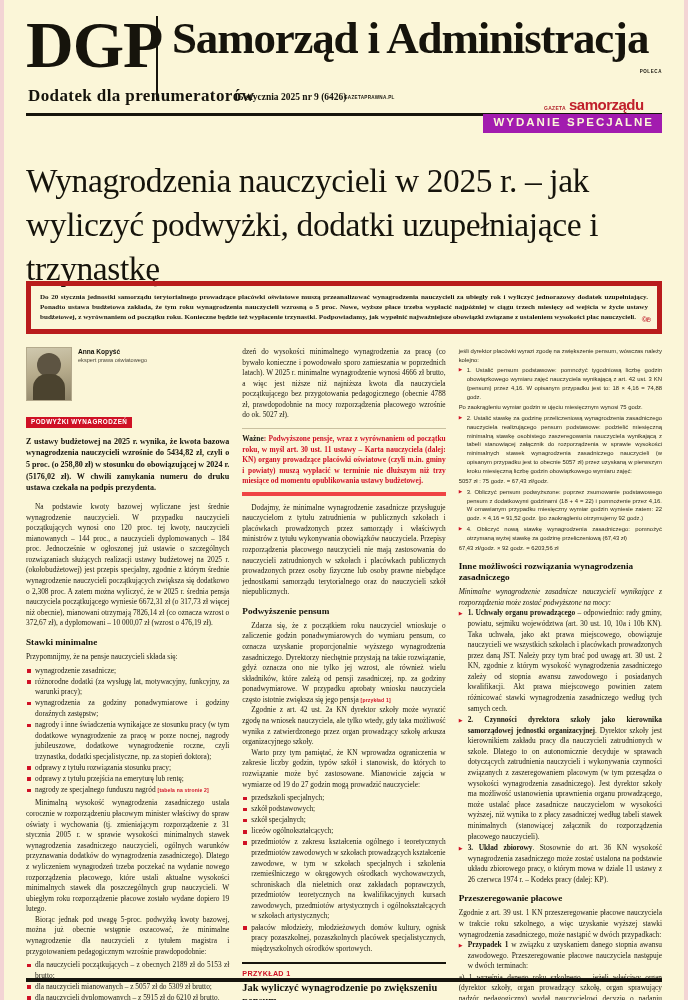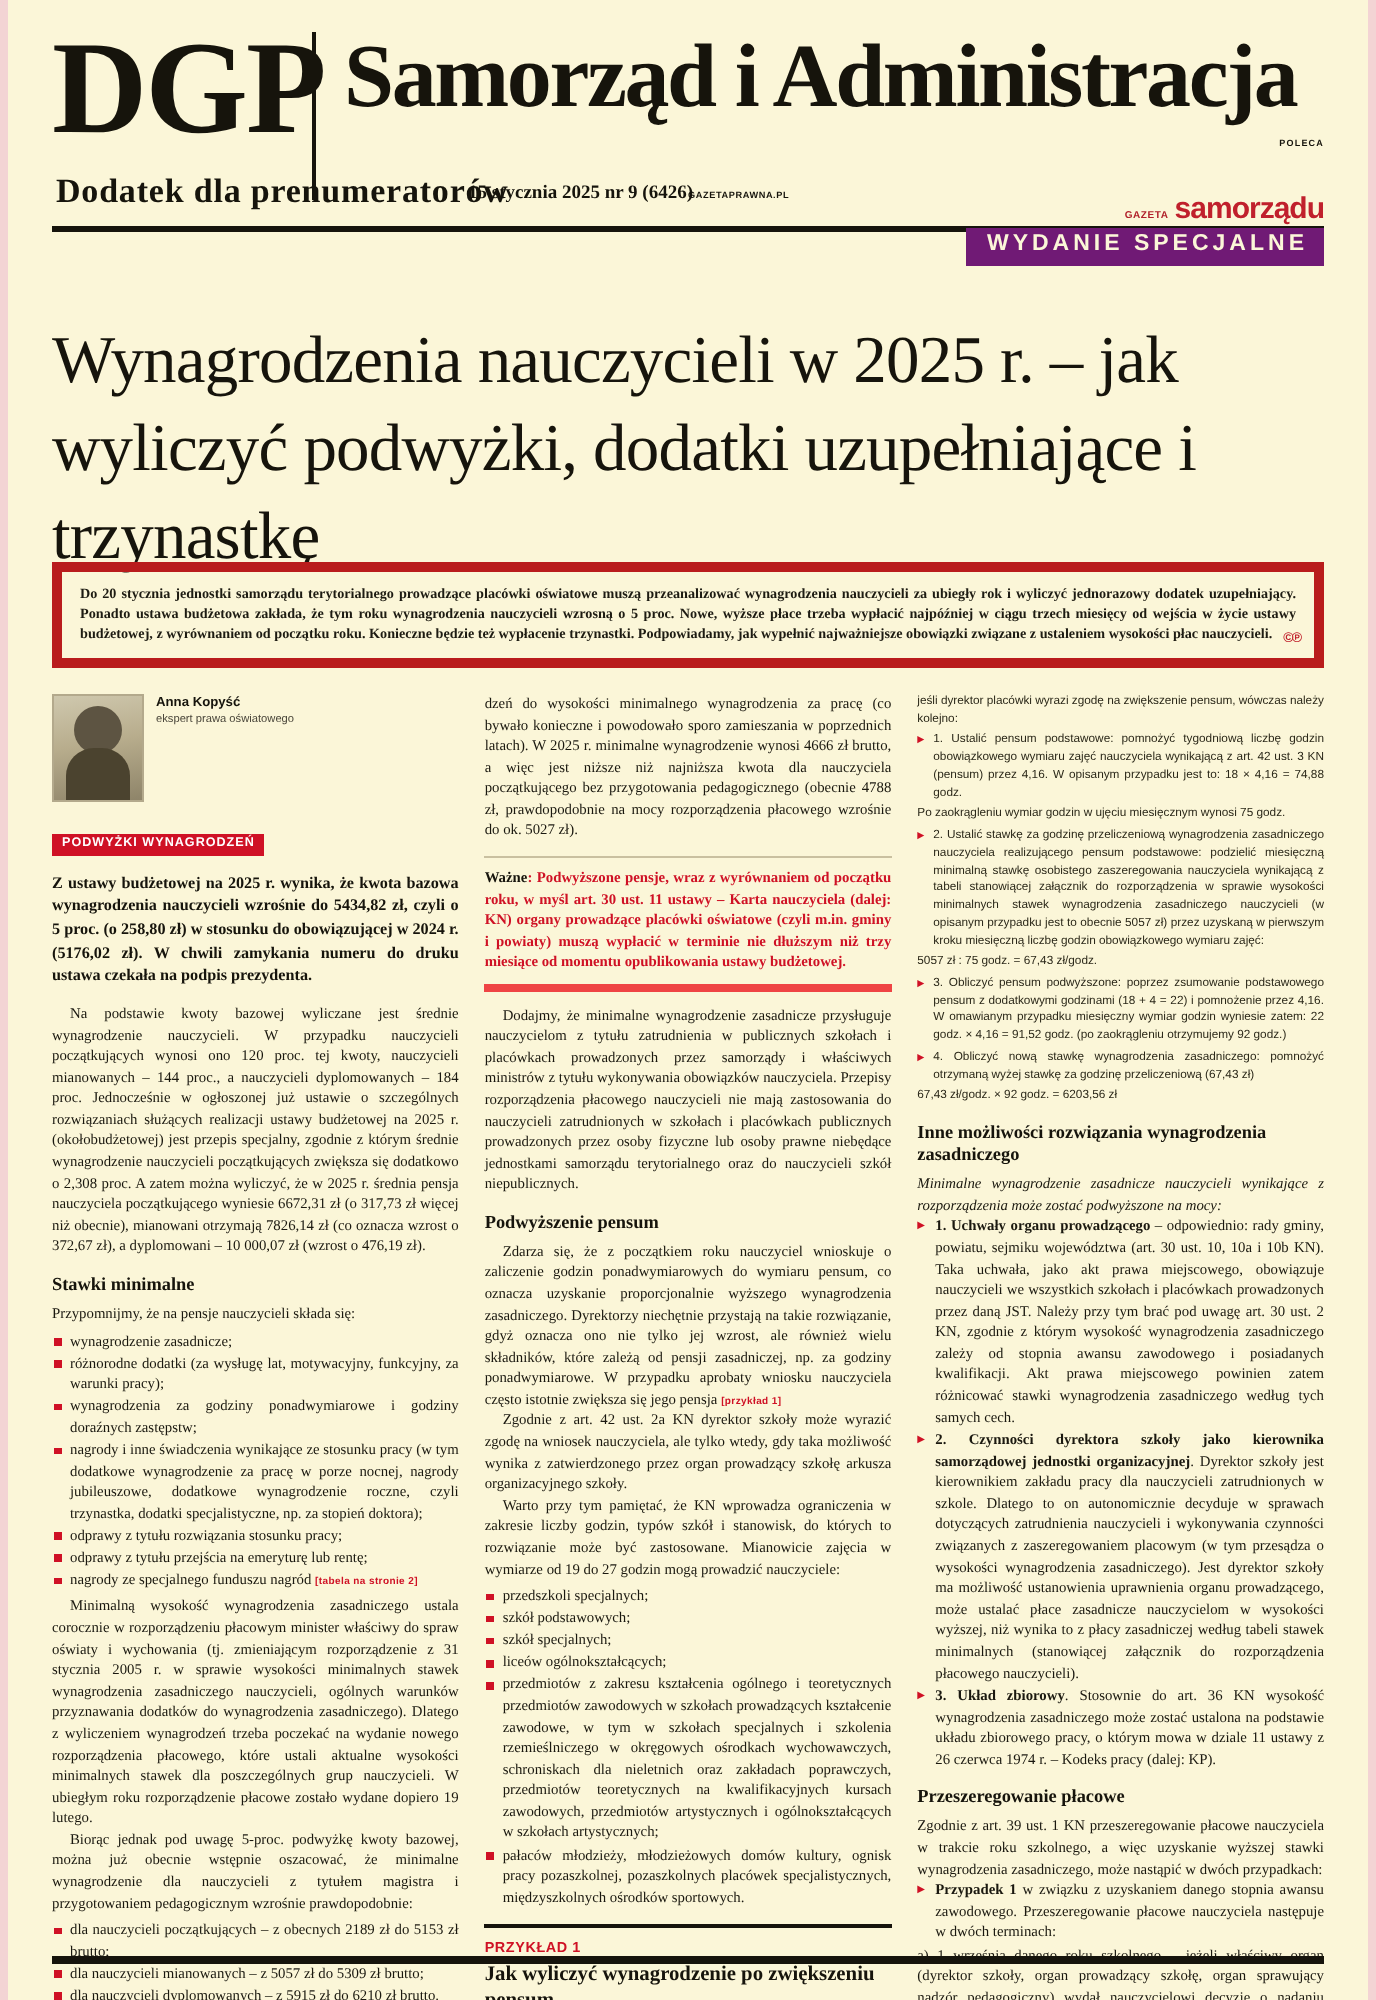--- a/index.html
+++ b/index.html
@@ -105,21 +105,21 @@
     font-weight: 700;
     font-size: 4.5px;
     letter-spacing: 0.6px;
     color: #16140c;
     line-height: 1;
     margin-bottom: 2px;
   }
   .promo .gz-line {
     display: flex;
     align-items: baseline;
-    justify-content: flex-end;
+    justify-content: flex-start;
     gap: 3px;
     line-height: 1;
     margin-top: 22px;
   }
   .promo .gz-small {
     font-family: "Liberation Sans", sans-serif;
     font-weight: 700;
     font-size: 5px;
     letter-spacing: 0.3px;
     color: #b1212b;
@@ -137,21 +137,21 @@
     font-weight: 700;
     font-size: 13px;
     letter-spacing: -0.3px;
     color: #c0202c;
     line-height: 1.05;
     text-align: right;
   }
   .special {
     position: absolute;
     right: 26px; top: 114px;
-    background: #701a75;
+    background: #a21caf;
     color: #fbf6d8;
     font-family: "Liberation Sans", sans-serif;
     font-weight: 700;
     font-size: 11.5px;
     letter-spacing: 2px;
     padding: 3px 8px 4px 10px;
     line-height: 1;
     white-space: nowrap;
   }
 

